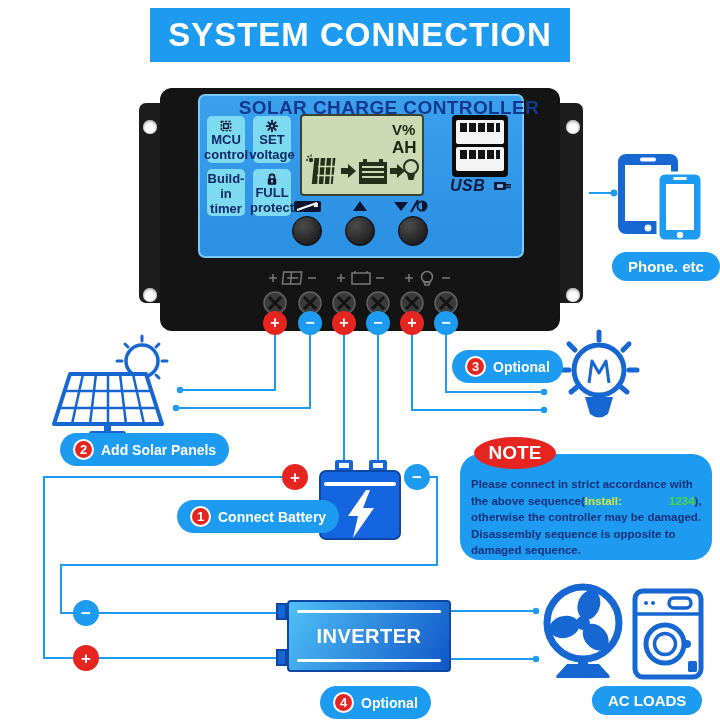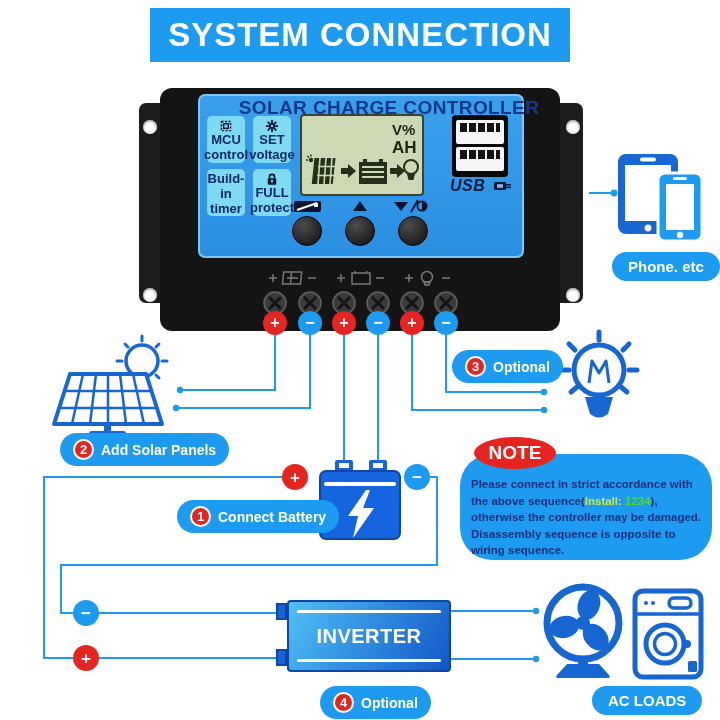--- a/index.html
+++ b/index.html
@@ -47,25 +47,25 @@
   .pol.blu{background:#1d9bf0;}
 
   
   .pill{background:#1d9bf0;border-radius:17px;color:#fff;font-weight:bold;font-size:14px;
         display:inline-flex;align-items:center;gap:7px;padding:6px 13px;white-space:nowrap;}
   .pill .num{width:21px;height:21px;border-radius:50%;background:#e62420;border:2px solid #fff;
         display:flex;align-items:center;justify-content:center;font-size:13px;flex:none;}
   .pill.plain{padding:6px 16px;font-size:15px;}
 
   
-  .note-box{left:460px;top:454px;width:252px;height:106px;background:#1d9bf0;border-radius:32px;
+  .note-box{left:460px;top:454px;width:252px;height:106px;background:#1d9bf0;border-radius:20px;
             padding:22px 10px 0 11px;}
   .note-box .nline{font-size:11.5px;font-weight:bold;color:#15307c;line-height:16.5px;white-space:nowrap;}
   .note-green1{color:#cde93e;}
-  .note-green2{color:#4fd63c;}
+  .note-green2{color:#4fd63c;margin-left:44px;}
   .note-tag{left:474px;top:437px;width:82px;height:32px;background:#e62420;border-radius:50%;
             display:flex;align-items:center;justify-content:center;color:#fff;font-weight:bold;font-size:19px;}
 
   
   .inv-tab{width:11px;height:17px;background:#1565d8;border:2px solid #0d47a1;}
   .inverter{left:287px;top:600px;width:164px;height:72px;border-radius:4px;
             background:linear-gradient(120deg,#4fc0f5,#1157c8);border:2px solid #0d47a1;
             display:flex;align-items:center;justify-content:center;}
   .inverter .bar{position:absolute;left:8px;right:8px;height:3px;background:#fff;border-radius:2px;}
   .inverter span{color:#fff;font-weight:bold;font-size:20px;letter-spacing:.5px;}
@@ -405,21 +405,21 @@
   <div class="abs pill" style="left:177px;top:500px">
     <span class="num">1</span>
     <span>Connect Battery</span>
   </div>
 
   <div class="abs note-box">
     <div class="nline">Please connect in strict accordance with</div>
     <div class="nline"><span>the above sequence(</span><span class="note-green1">Install:</span><span class="note-green2"> 1234</span><span>),</span></div>
     <div class="nline">otherwise the controller may be damaged.</div>
     <div class="nline">Disassembly sequence is opposite to</div>
-    <div class="nline">wiring sequence.</div>
+    <div class="nline">damaged sequence.</div>
   </div>
   <div class="abs note-tag">NOTE</div>
 
   <div class="abs inv-tab" style="left:276px;top:603px"></div>
   <div class="abs inv-tab" style="left:276px;top:649px"></div>
   <div class="abs inv-tab" style="left:434px;top:603px"></div>
   <div class="abs inv-tab" style="left:434px;top:649px"></div>
   <div class="abs inverter">
     <div class="bar" style="top:8px"></div>
     <div class="bar" style="bottom:8px"></div>

